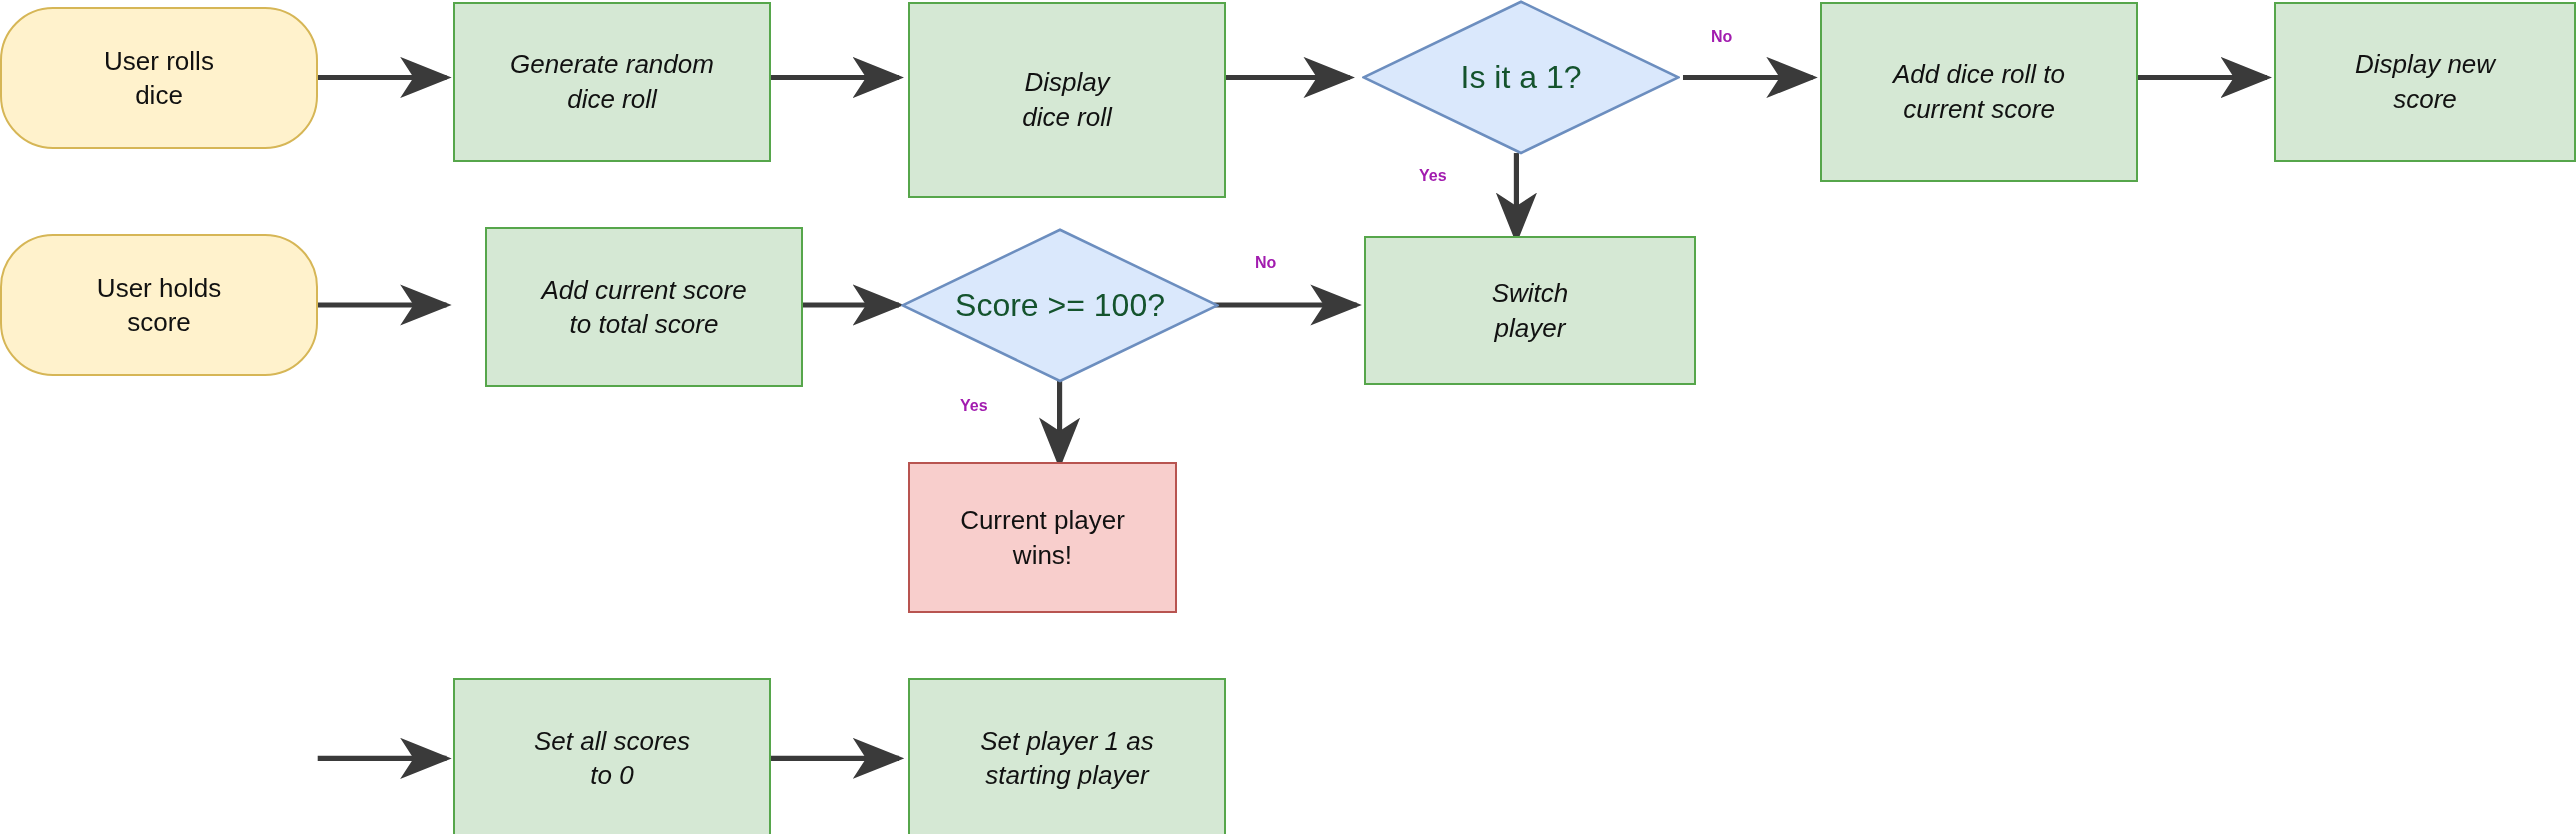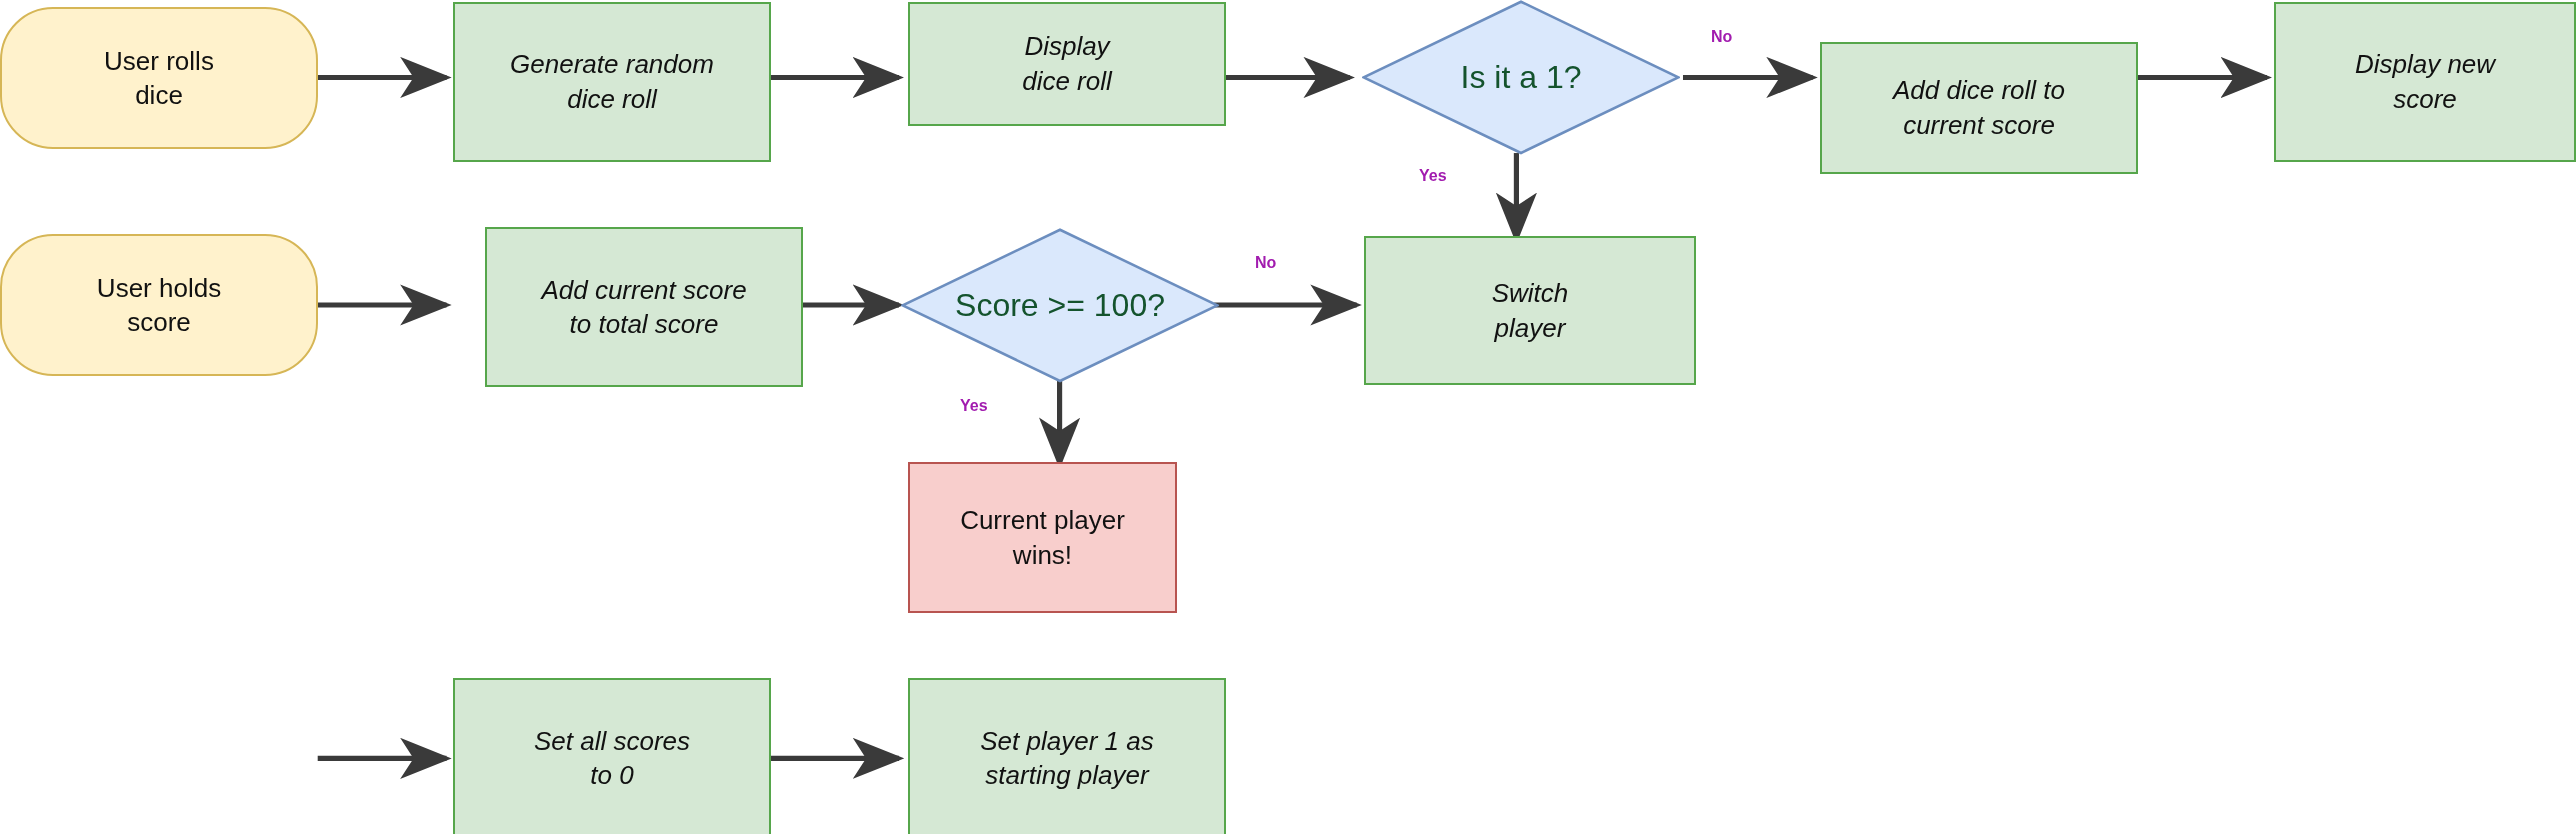--- a/index.html
+++ b/index.html
@@ -120,33 +120,33 @@
   <div class="node terminator" style="left:0px; top:6.9px; width:318px; height:142px;">
     <span>User rolls
 dice</span>
   </div>
 
   <div class="node process" style="left:453px; top:1.7px; width:318px; height:160px;">
     <span>Generate random
 dice roll</span>
   </div>
 
-  <div class="node process" style="left:908px; top:1.7px; width:318px; height:124px;">
+  <div class="node process" style="left:908px; top:1.7px; width:318px; height:196px;">
     <span>Display
 dice roll</span>
   </div>
 
   <div class="node decision" style="left:1362px; top:0px; width:318px; height:155px;">
     <svg class="dshape" viewBox="0 0 370 180" preserveAspectRatio="none" xmlns="http://www.w3.org/2000/svg">
       <polygon points="185,2 368,90 185,178 2,90" fill="#dae8fc" stroke="#6c8ebf" stroke-width="3"></polygon>
     </svg>
     <span class="dlabel">Is it a 1?</span>
   </div>
 
-  <div class="node process" style="left:1820px; top:1.7px; width:318px; height:132px;margin-top:40px;">
+  <div class="node process" style="left:1820px; top:1.7px; width:318px; height:180px;">
     <span>Add dice roll to
 current score</span>
   </div>
 
   <div class="node process" style="left:2274px; top:1.7px; width:302px; height:160px;">
     <span>Display new
 score</span>
   </div>
 
   <div class="node terminator" style="left:0px; top:234px; width:318px; height:142px;">

